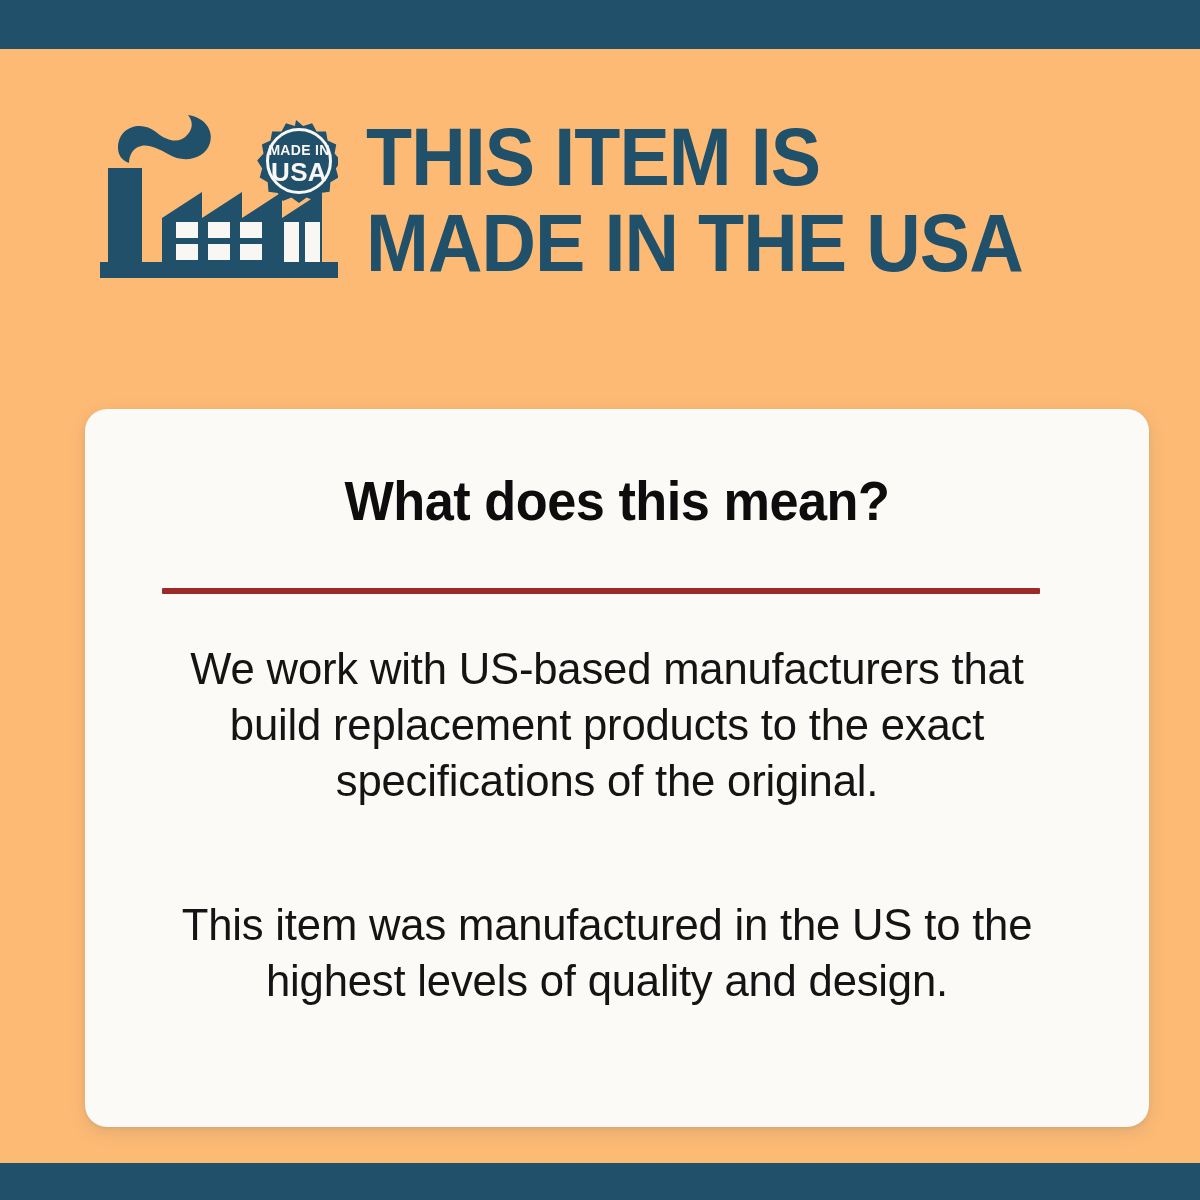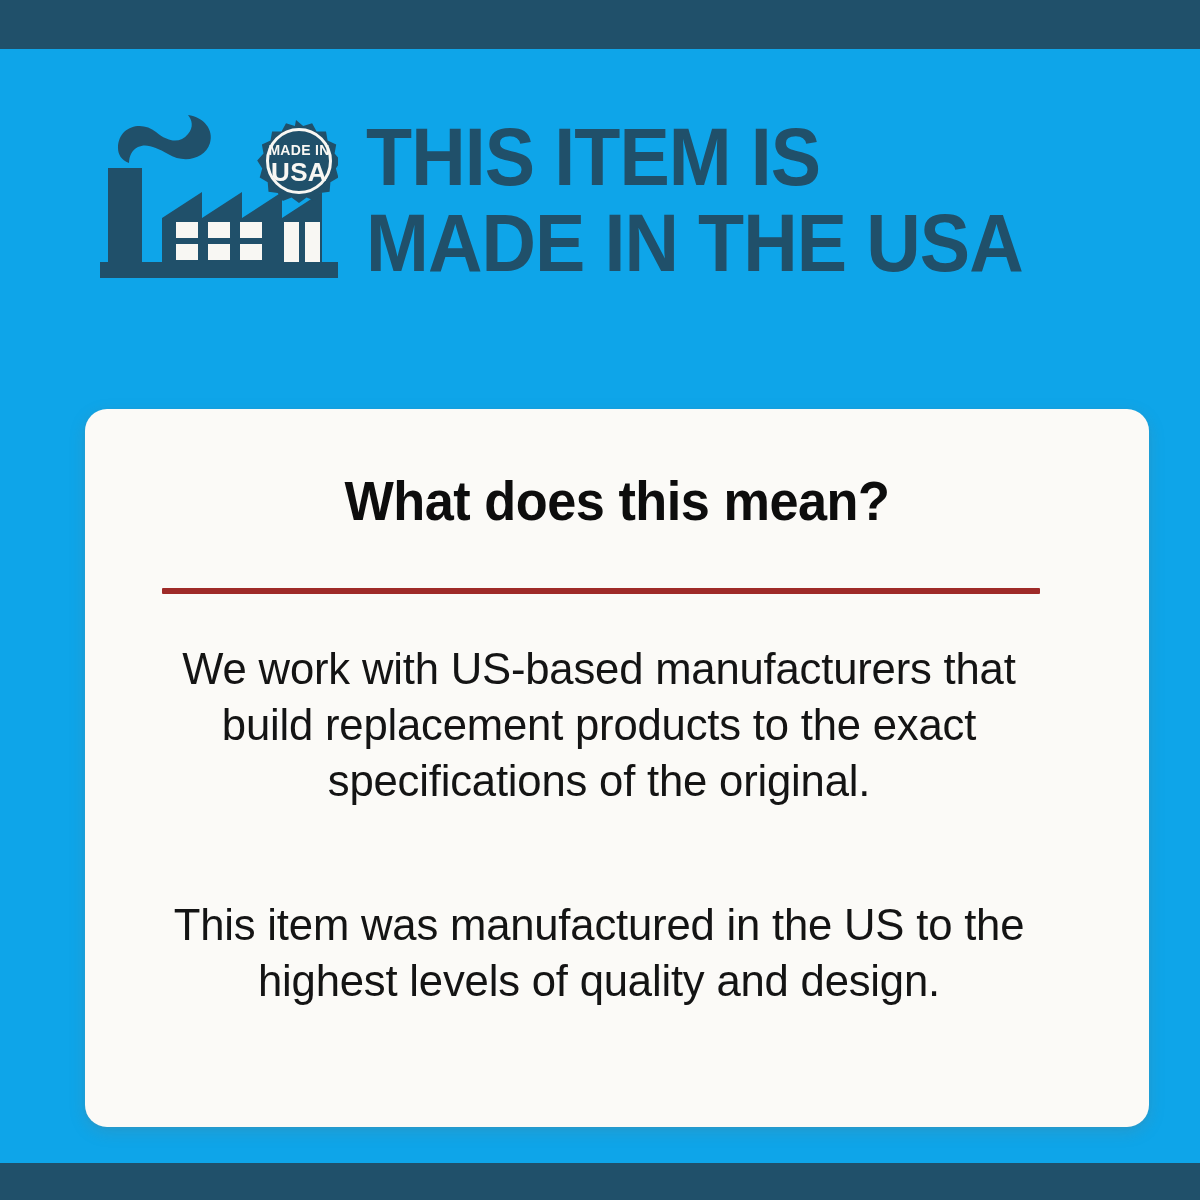--- a/index.html
+++ b/index.html
@@ -25,21 +25,21 @@
   .bar-top    { top: 0;     height: 49px; }
   .bar-bottom { top: 1163px; height: 37px; }
 
   
   .canvas {
     position: absolute;
     top: 49px;
     left: 0;
     width: 1200px;
     height: 1114px;
-    background: #0ea5e9;
+    background: #fdba74;
   }
 
   
   .header {
     position: absolute;
     top: 52px;
     left: 100px;
     width: 1060px;
     height: 200px;
     display: flex;
@@ -107,21 +107,21 @@
     left: 77px;
     width: 878px;
     height: 6px;
     background: #9e2a28;
     border-radius: 1px;
   }
 
   .card-body {
     position: absolute;
     top: 232px;
-    left: 52px;
+    left: 60px;
     width: 924px;
     text-align: center;
   }
   .paragraph {
     color: #141414;
     font-family: "Liberation Sans Narrow", "Liberation Sans", sans-serif;
     font-weight: normal;
     font-size: 45px;
     line-height: 56px;
     letter-spacing: -0.2px;

